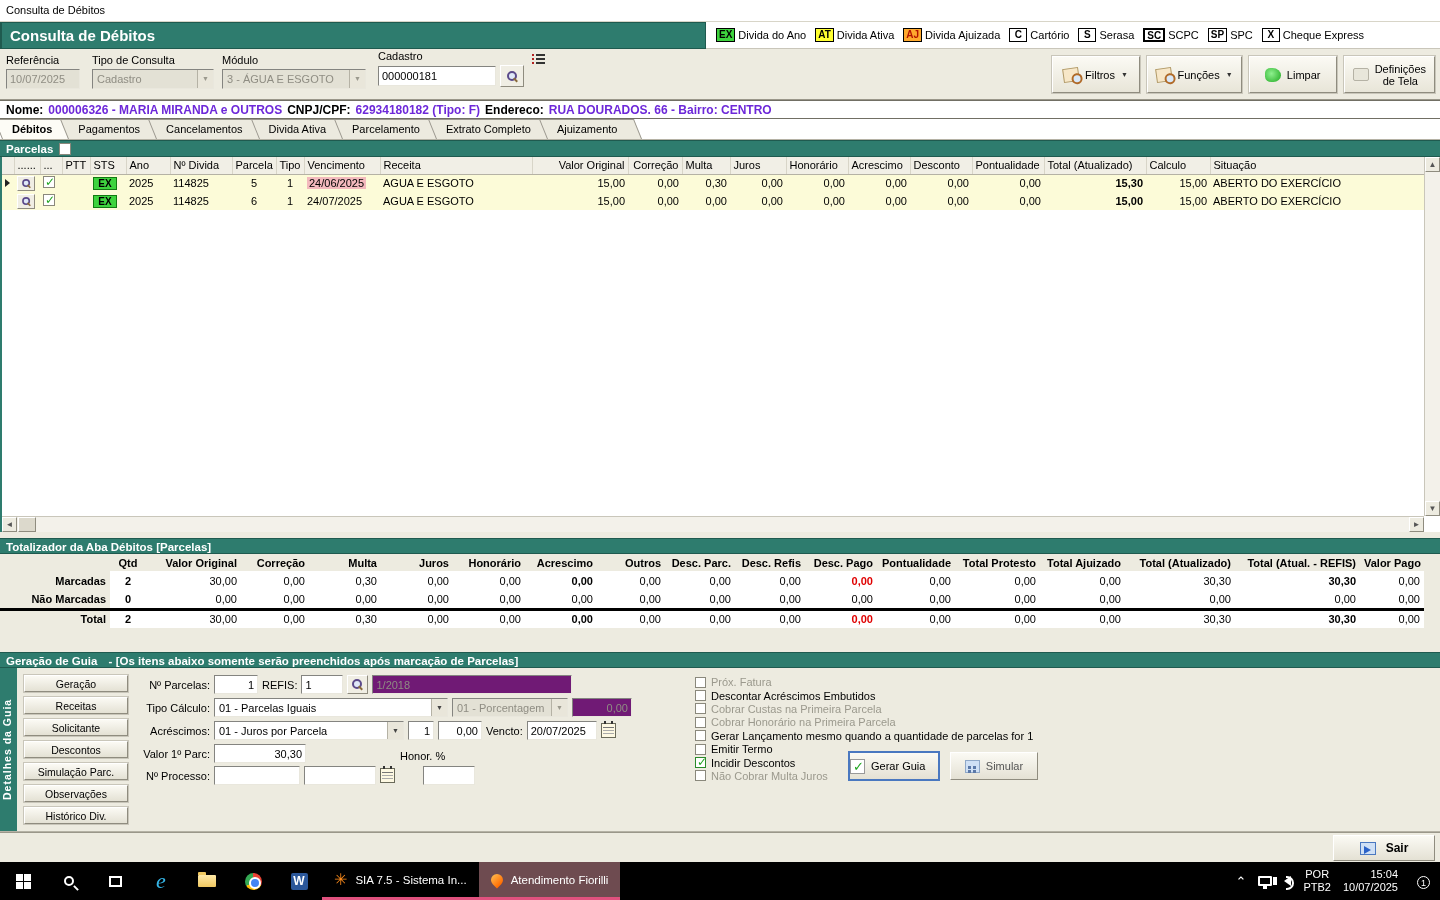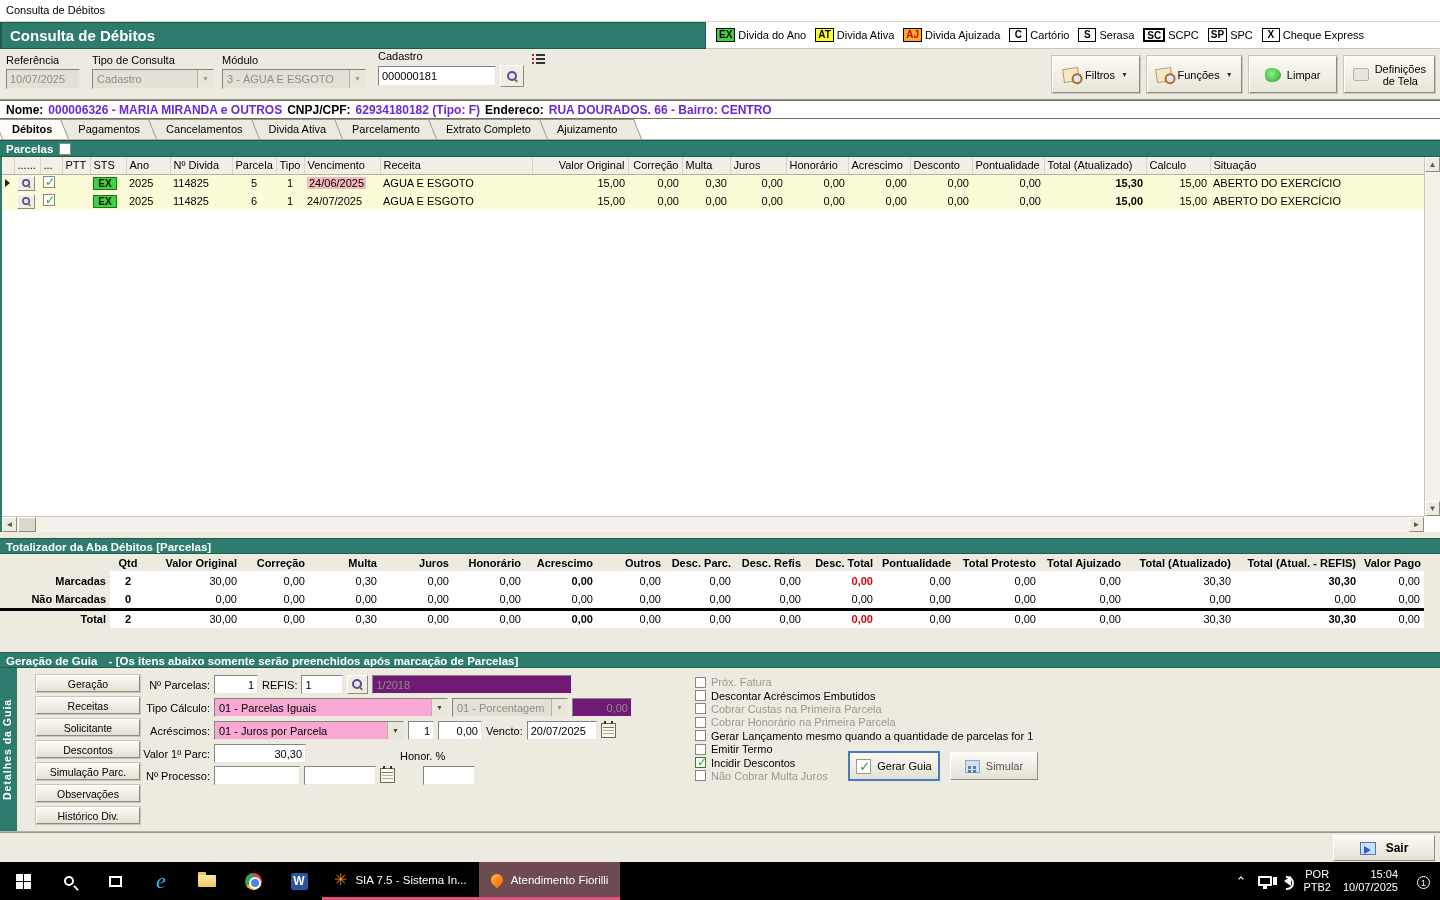--- a/index.html
+++ b/index.html
@@ -20,21 +20,21 @@
   .legend-item:nth-of-type(2) .legend-abbr { background:#ffff30; }
   .legend-item:nth-of-type(3) .legend-abbr { background:#ffaa2e; color:#b41400; }
   .legend-item:nth-of-type(6) .legend-abbr { border-width:2px; }
 
   
   .toolbar { position:absolute; top:49px; left:0; right:0; height:51px; background:#edebe0; border-bottom:1px solid #9a978a; }
   .fld { position:absolute; }
   .fld-label { display:block; margin-bottom:3px; }
   .tb-input { height:20px; border:1px solid; border-color:#848480 #e9e7dd #e9e7dd #848480; background:#fff; font-size:11px; padding:0 3px; font-family:inherit; }
   .tb-input.disabled { background:#e3e1d5; color:#8f8d83; }
-  .combo { display:flex; height:20px; border:1px solid; border-color:#848480 #e9e7dd #e9e7dd #848480; background:#f9a8d4; }
+  .combo { display:flex; height:20px; border:1px solid; border-color:#848480 #e9e7dd #e9e7dd #848480; background:#ffffff; }
   .combo.disabled { background:#e3e1d5; color:#8f8d83; }
   .combo-text { flex:1; padding:3px 4px 0 4px; white-space:nowrap; overflow:hidden; }
   .dd-btn { width:16px; background:#e9e6da; border-left:1px solid #b5b2a5; text-align:center; font-size:7px; padding-top:5px; color:#444; }
   .combo.disabled .dd-btn { color:#9b998d; }
   .mini-btn { width:24px; height:22px; background:#f0eee4; border:1px solid; border-color:#fff #8f8c7f #8f8c7f #fff; display:inline-flex; align-items:center; justify-content:center; }
   .icon-mag { width:11px; height:11px; position:relative; display:inline-block; }
   .icon-mag::before { content:''; position:absolute; width:6px; height:6px; border:2px solid #5b4a8a; border-radius:50%; left:0; top:0; background:#dfe8f8; }
   .icon-mag::after { content:''; position:absolute; width:5px; height:2px; background:#8a6a3a; transform:rotate(45deg); left:6px; top:8px; }
   .icon-list { width:13px; height:12px; display:inline-block; position:relative; }
   .icon-list::before { content:''; position:absolute; left:4px; top:2px; width:9px; height:2px; background:#333; box-shadow:0 4px #333,0 8px #333; }
@@ -103,38 +103,38 @@
   tr.r-mark td:nth-child(8), tr.r-tot td:nth-child(8) { font-weight:bold; }
   tr.r-mark td:nth-child(12), tr.r-tot td:nth-child(12) { font-weight:bold; color:#e00000; }
   tr.r-mark td:nth-child(17), tr.r-tot td:nth-child(17) { font-weight:bold; }
   tr.r-tot td { border-top:3px solid #000; }
 
   
   .bar-guia { top:652px; height:16px; }
   .bar-guia .sub { font-weight:bold; }
   .guia-panel { position:absolute; top:668px; left:0; right:0; height:164px; background:#edebe0; border-bottom:1px solid #b5b2a5; }
   .side-tab { position:absolute; left:0; top:0; bottom:0; width:17px; background:#2e7c6e; color:#fff; font-weight:bold; writing-mode:vertical-rl; transform:rotate(180deg); text-align:center; font-size:10.5px; letter-spacing:1px; padding:2px 1px; }
-  .side-btns { position:absolute; left:24px; top:7px; display:flex; flex-direction:column; gap:5px;margin-left:12px; }
+  .side-btns { position:absolute; left:24px; top:7px; display:flex; flex-direction:column; gap:5px; }
   .side-btn { width:104px; height:17px; background:linear-gradient(#fbfaf4,#e4e1d4); border:1px solid; border-color:#fff #8f8c7f #8f8c7f #fff; box-shadow:0 0 0 1px #c9c6ba; font-size:10.5px; text-align:center; padding-top:2px; }
   .g-row { position:absolute; display:flex; align-items:center; gap:4px; }
   .g-lbl { text-align:right; white-space:nowrap; }
   .g-input { height:19px; border:1px solid; border-color:#848480 #e9e7dd #e9e7dd #848480; background:#fff; padding:0 3px; font-family:inherit; font-size:11px; }
   .g-input.num { text-align:right; }
   .g-input.disabled { background:#701a75; color:#8f8d83; }
   .g-combo { height:19px; }
   .cal-btn { width:15px; height:15px; display:inline-block; position:relative; background:#fdf8e2; border:1px solid #6a6a5a; }
   .cal-btn::before { content:''; position:absolute; left:1px; right:1px; top:3px; height:1px; background:#777; box-shadow:0 3px #aaa,0 6px #aaa; }
   .cal-btn::after { content:''; position:absolute; top:-3px; left:2px; width:2px; height:3px; background:#333; box-shadow:7px 0 #333; }
   .guia-cbs { position:absolute; left:695px; top:8px; display:flex; flex-direction:column; gap:1px; }
   .guia-cb { display:flex; align-items:center; gap:5px; height:12.4px; white-space:nowrap; }
   .guia-cb .cbx { width:11px; height:11px; }
   .guia-cb.disabled { color:#9b998d; }
   .guia-cb.checked .cbx { border-color:#2a8a2a; }
   .guia-cb.checked .cbx::after { content:'✓'; position:absolute; left:1px; top:-3px; color:#1fa51f; font-weight:bold; font-size:12px; }
-  .btn-gerar { position:absolute; left:848px; top:83px; width:92px; height:30px; background:linear-gradient(#fbfaf4,#e4e1d4); border:2px solid #4a78c0; display:flex; align-items:center; justify-content:center; gap:6px; font-size:11px; }
+  .btn-gerar { position:absolute; left:848px; top:83px; width:92px; height:30px; background:linear-gradient(#fbfaf4,#e4e1d4); border:2px solid #4a78c0; display:flex; align-items:center; justify-content:flex-start; gap:6px; font-size:11px; }
   .btn-simular { position:absolute; left:950px; top:84px; width:88px; height:28px; background:linear-gradient(#fbfaf4,#e4e1d4); border:1px solid; border-color:#fff #8f8c7f #8f8c7f #fff; display:flex; align-items:center; justify-content:center; gap:6px; color:#555; }
   .icon-page-check { width:15px; height:15px; background:#fff; border:1px solid #999; position:relative; display:inline-block; }
   .icon-page-check::after { content:'✓'; position:absolute; left:2px; top:-1px; color:#1fa51f; font-weight:bold; font-size:13px; }
   .icon-calc { width:15px; height:13px; background:#cfe0f5; border:1px solid #8fa8c8; display:inline-block; position:relative; }
   .icon-calc::after { content:''; position:absolute; left:2px; top:5px; width:3px; height:3px; background:#5a78a8; box-shadow:5px 0 #5a78a8,0 4px #5a78a8,5px 4px #5a78a8; }
 
   
   .exit-bar { position:absolute; top:832px; left:0; right:0; height:44px; background:#edebe0; border-top:1px solid #9a978a; }
   .btn-sair { position:absolute; right:5px; top:2px; width:102px; height:26px; background:linear-gradient(#fbfaf4,#e4e1d4); border:1px solid; border-color:#fff #8f8c7f #8f8c7f #fff; display:flex; align-items:center; justify-content:center; gap:10px; font-weight:bold; font-size:12px; }
   .icon-exit { width:16px; height:13px; background:#cfe0f5; border:1px solid #4a78c0; position:relative; display:inline-block; }
@@ -460,21 +460,21 @@
       <th>Qtd</th>
       <th>Valor Original</th>
       <th>Correção</th>
       <th>Multa</th>
       <th>Juros</th>
       <th>Honorário</th>
       <th>Acrescimo</th>
       <th>Outros</th>
       <th>Desc. Parc.</th>
       <th>Desc. Refis</th>
-      <th>Desc. Total</th>
+      <th>Desc. Pago</th>
       <th>Pontualidade</th>
       <th>Total Protesto</th>
       <th>Total Ajuizado</th>
       <th>Total (Atualizado)</th>
       <th>Total (Atual. - REFIS)</th>
       <th>Valor Pago</th>
     </tr>
     <tr class="r-mark">
       <td>Marcadas</td>
       <td>2</td>

